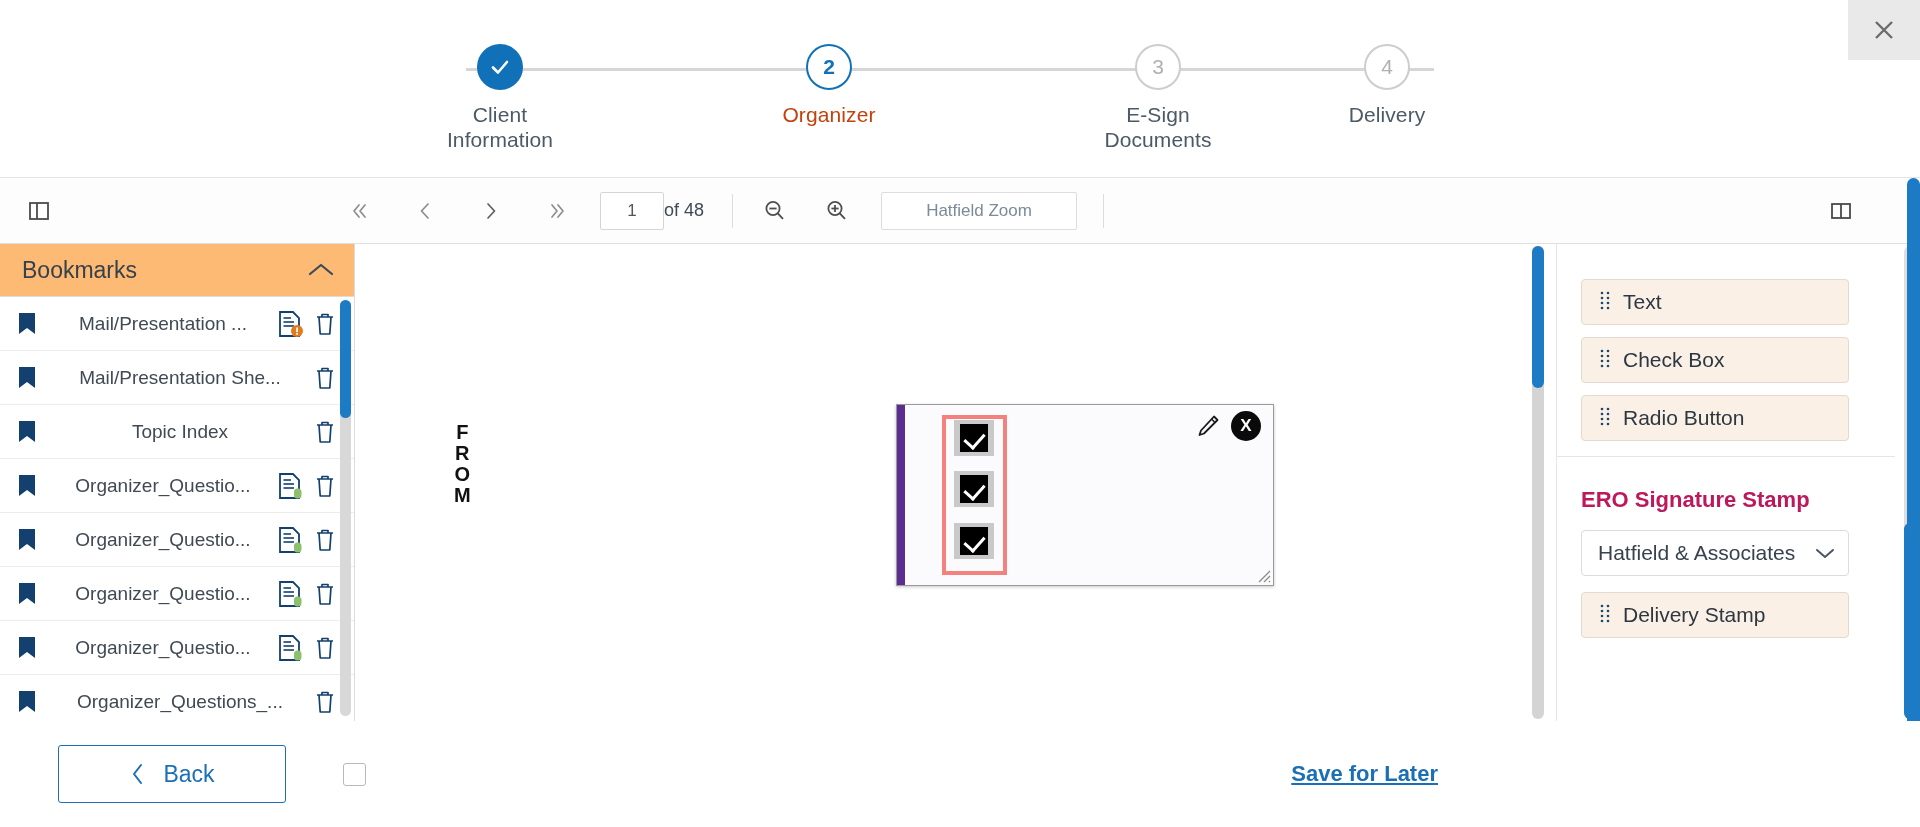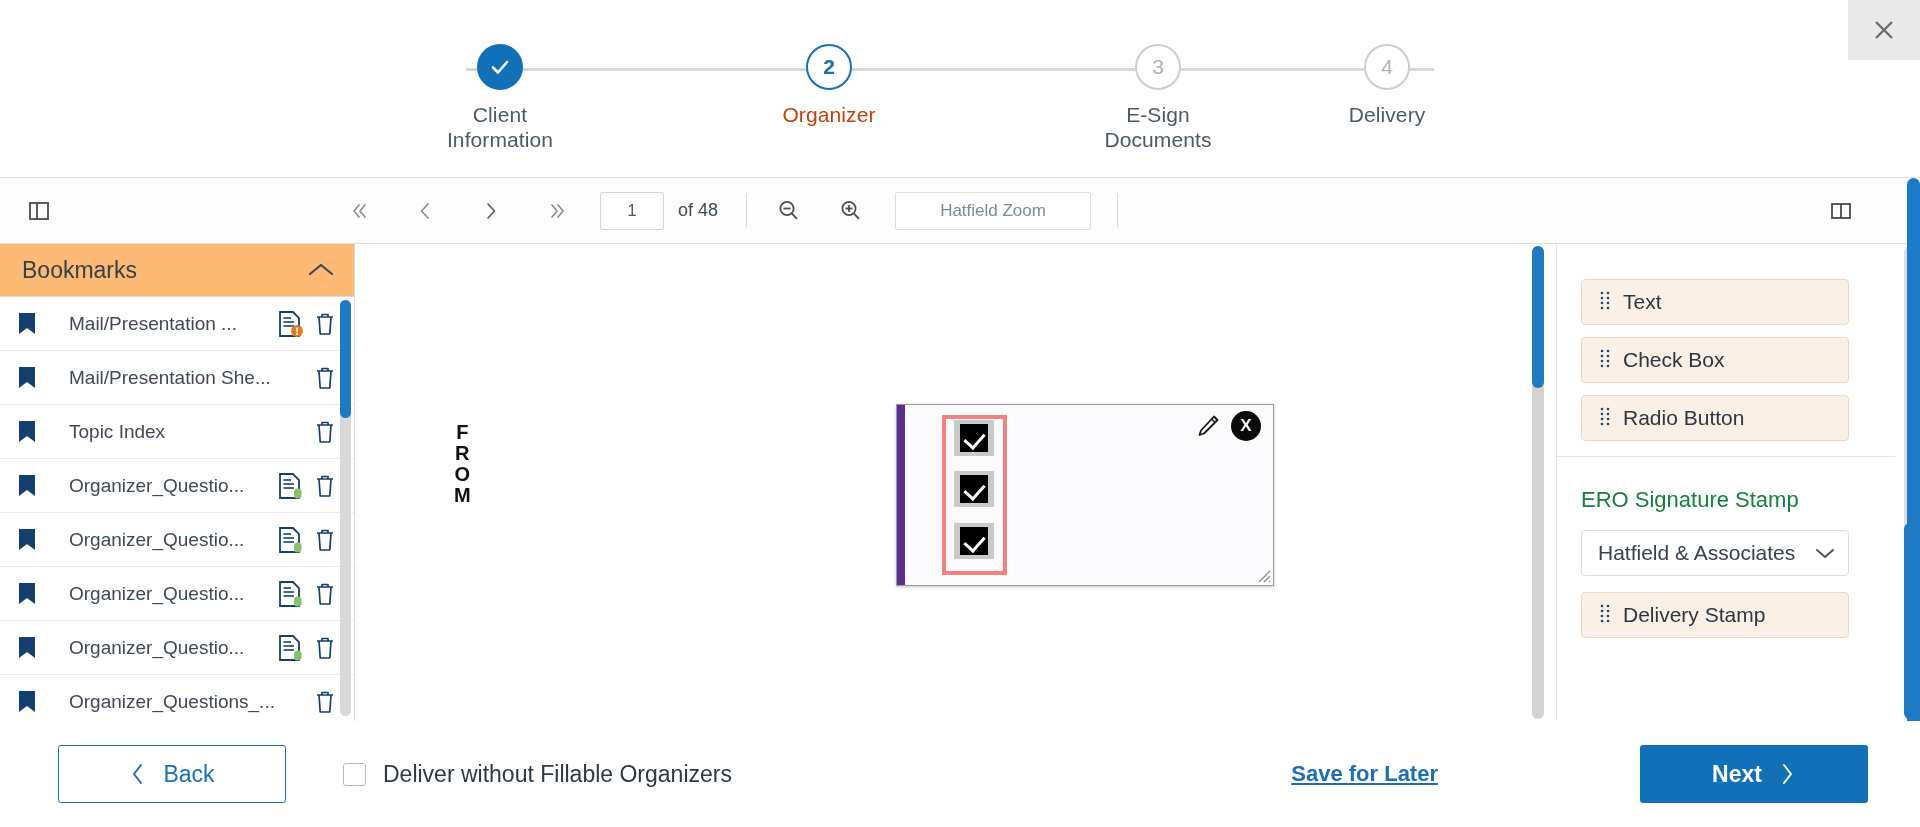--- a/index.html
+++ b/index.html
@@ -57,21 +57,21 @@
   .tb-btn {
     width: 38px; height: 38px; display: flex; align-items: center; justify-content: center;
     cursor: pointer; color: #6f6f6f;
   }
   .tb-sep { width: 1px; height: 34px; background: #dcdcdc; }
   .pageinput {
     width: 64px; height: 38px; border: 1px solid #d5d5d5; background: #fff;
     text-align: center; font-size: 17px; color: #555; font-family: "Liberation Sans", sans-serif;
     border-radius: 2px;
   }
-  .pagecount { font-size: 18px; color: #3e4a56; margin-left: 14px; }
+  .pagecount { font-size: 18px; color: #3e4a56; }
   .zoomsel {
     width: 196px; height: 38px; border: 1px solid #dddddd; background: #fff;
     display: flex; align-items: center; justify-content: center;
     font-size: 17px; color: #7c8b99; cursor: pointer; border-radius: 2px;
   }
 
   
   .workarea {
     position: absolute; top: 244px; left: 0; width: 1920px; height: 477px; background: #fff;
   }
@@ -86,22 +86,22 @@
     display: flex; align-items: center; padding: 0 18px 0 22px; cursor: pointer;
   }
   .bm-head .t { font-size: 23px; color: #35414d; flex: 1; }
   .bm-list { position: absolute; top: 53px; left: 0; right: 0; bottom: 0; overflow: hidden; }
   .bm-row {
     height: 54px; display: flex; align-items: center; padding: 0 12px 0 18px;
     border-bottom: 1px solid #ececec; cursor: pointer; background: #fff;
   }
   .bm-row .bmk { width: 26px; flex: none; display: flex; align-items: center; }
   .bm-row .nm {
-    flex: 1; font-size: 19px; color: #404a54; margin-left: 25px;
-    white-space: nowrap; overflow: hidden;
+    flex: 1; font-size: 19px; color: #404a54; margin-left: 8px;
+    white-space: nowrap; overflow: hidden; text-align: center;
   }
   .bm-row .ico { width: 34px; flex: none; display: flex; align-items: center; justify-content: center; }
   .bm-scroll {
     position: absolute; right: 3px; top: 56px; width: 11px; height: 416px;
     background: #d8d8d8; border-radius: 6px;
   }
   .bm-scroll i {
     position: absolute; top: 0; left: 0; width: 11px; height: 118px;
     background: #1d7ac4; border-radius: 6px; display: block;
   }
@@ -170,21 +170,21 @@
   .field-btn {
     position: absolute; left: 24px; width: 268px; height: 46px;
     background: #fbf0e6; border: 1px solid #e3d9cf; border-radius: 4px;
     display: flex; align-items: center; padding-left: 16px; cursor: grab; font-size: 21px; color: #2c3742;
   }
   .grip { width: 14px; height: 24px; margin-right: 11px; flex: none; }
   .fb-text { top: 35px; }
   .fb-check { top: 93px; }
   .fb-radio { top: 151px; }
   .panel-div { position: absolute; left: 0; top: 212px; width: 338px; height: 1px; background: #e6e6e6; }
-  .ero-title { position: absolute; left: 24px; top: 243px; font-size: 22px; font-weight: 400; color: #15803d; }
+  .ero-title { position: absolute; left: 24px; top: 243px; font-size: 22px; font-weight: 700; color: #be185d; }
   .ero-select {
     position: absolute; left: 24px; top: 286px; width: 268px; height: 46px;
     background: #fff; border: 1px solid #dcdcdc; border-radius: 4px;
     display: flex; align-items: center; padding: 0 12px 0 16px; cursor: pointer;
     font-size: 21px; color: #37424e;
   }
   .ero-select span.v { flex: 1; white-space: nowrap; overflow: hidden; }
   .fb-stamp { top: 348px; }
   .fp-scroll {
     position: absolute; right: 4px; top: 2px; width: 12px; height: 473px;
@@ -673,24 +673,17 @@
 <div class="footer">
   <div class="back-btn">
     <svg width="18" height="24" viewBox="0 0 18 24">
       <path d="M12 3 L5 12 L12 21" stroke="#1a6fb5" stroke-width="2" fill="none" stroke-linecap="round" stroke-linejoin="round"></path>
     </svg>
     <span>Back</span>
   </div>
 
   <div class="deliver-wrap">
     <span class="deliver-box"></span>
-    <span class="deliver-lbl">Deliver without Fillable Organizers</span>
   </div>
 
   <div class="save-link">Save for Later</div>
 
-  <div class="next-btn">
-    <span>Next</span>
-    <svg width="18" height="24" viewBox="0 0 18 24">
-      <path d="M6 3 L13 12 L6 21" stroke="#ffffff" stroke-width="2" fill="none" stroke-linecap="round" stroke-linejoin="round"></path>
-    </svg>
-  </div>
 </div>
 
 </body></html>

